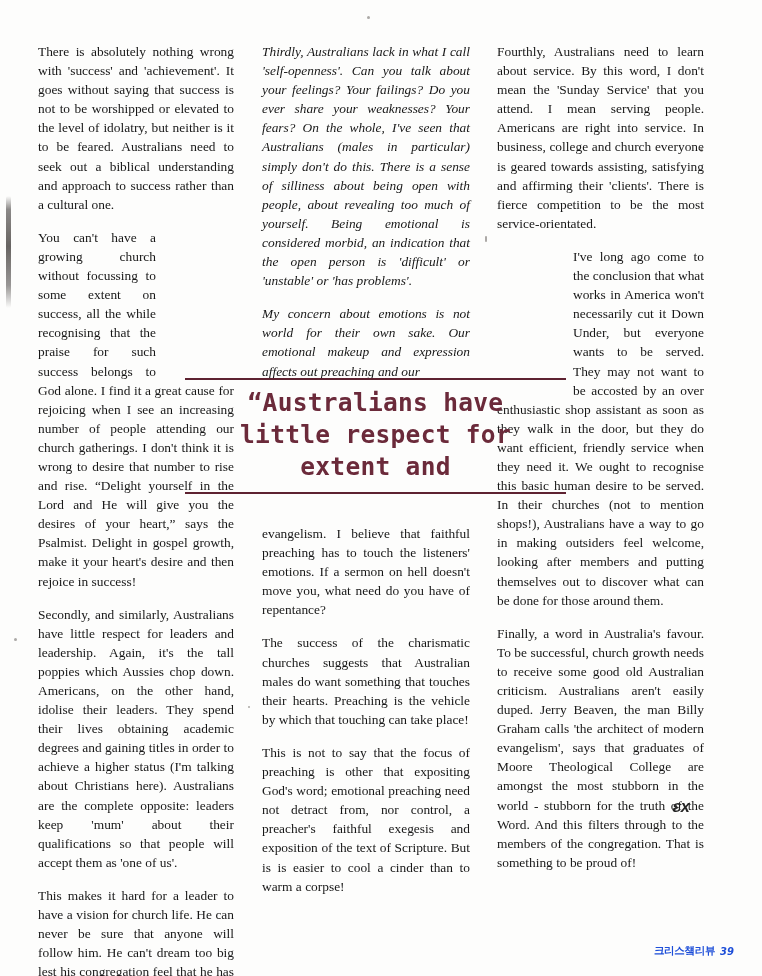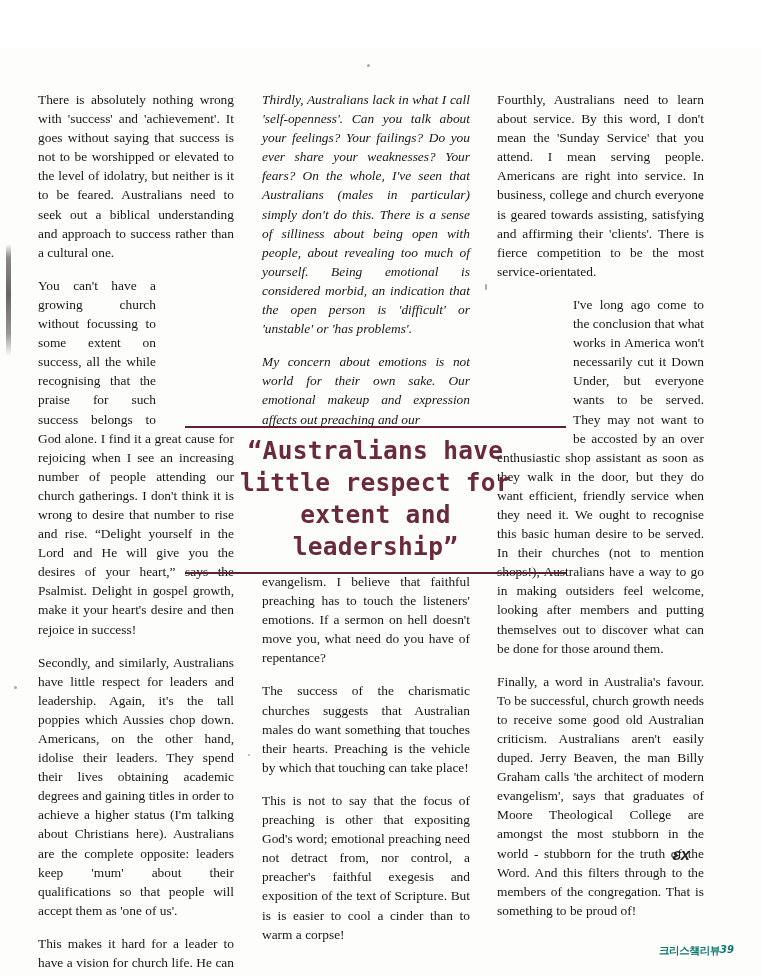--- a/index.html
+++ b/index.html
@@ -14,21 +14,20 @@
     overflow: hidden;
     font-family: "Liberation Serif", "DejaVu Serif", serif;
     color: #171717;
   }
 
   
   #page {
     position: absolute;
     inset: 0;
     background: #fdfdfc;
-    margin-top: 48px;
   }
   .scan-streak {
     position: absolute;
     left: 6px;
     top: 196px;
     width: 5px;
     height: 112px;
     background: linear-gradient(180deg, rgba(70,66,64,.0) 0%, rgba(70,66,64,.62) 12%,
                 rgba(60,56,54,.78) 45%, rgba(70,66,64,.55) 80%, rgba(70,66,64,0) 100%);
     border-radius: 2px;
@@ -128,22 +127,23 @@
     color: #1e1e1e;
     letter-spacing: .1px;
   }
 
   
   #footer {
     position: absolute;
     right: 28px;
     bottom: 18px;
     display: flex;
-    align-items: flex-start;
-    color: #0f766e;
+    align-items: center;
+    gap: 5px;
+    color: #1d4ed8;
   }
   #footer .brand {
     font-family: "DejaVu Sans", sans-serif;
     font-size: 10.5px;
     font-weight: 700;
     letter-spacing: -.3px;
   }
   #footer .pageno {
     font-family: "DejaVu Sans", sans-serif;
     font-size: 10px;
@@ -184,21 +184,20 @@
   <div class="col" id="col-right">
     <p>Fourthly, Australians need to learn about service. By this word, I don't mean the 'Sunday Service' that you attend. I mean serving people. Americans are right into service. In business, college and church everyone is geared towards assisting, satisfying and affirming their 'clients'. There is fierce competition to be the most service-orientated.</p>
     <p><span class="quote-spacer-right"></span><span>I've long ago come to the conclusion that what works in America won't necessarily cut it Down Under, but everyone wants to be served. They may not want to be accosted by an over enthusiastic shop assistant as soon as they walk in the door, but they do want efficient, friendly service when they need it. We ought to recognise this basic human desire to be served. In their churches (not to mention shops!), Australians have a way to go in making outsiders feel welcome, looking after members and putting themselves out to discover what can be done for those around them.</span></p>
     <p>Finally, a word in Australia's favour. To be successful, church growth needs to receive some good old Australian criticism. Australians aren't easily duped. Jerry Beaven, the man Billy Graham calls 'the architect of modern evangelism', says that graduates of Moore Theological College are amongst the most stubborn in the world - stubborn for the truth of the Word. And this filters through to the members of the congregation. That is something to be proud of!</p>
   </div>
 
   <div id="pull-quote">
     <span class="qline">“Australians have</span>
     <span class="qline">little respect for</span>
     <span class="qline">extent and</span>
-    <span class="qline">leadership”</span>
   </div>
 
   <div id="end-mark">εx</div>
 
 
   <div id="footer">
     <span class="brand">크리스첔리뷰</span>
     <span class="pageno">39</span>
   </div>
 

